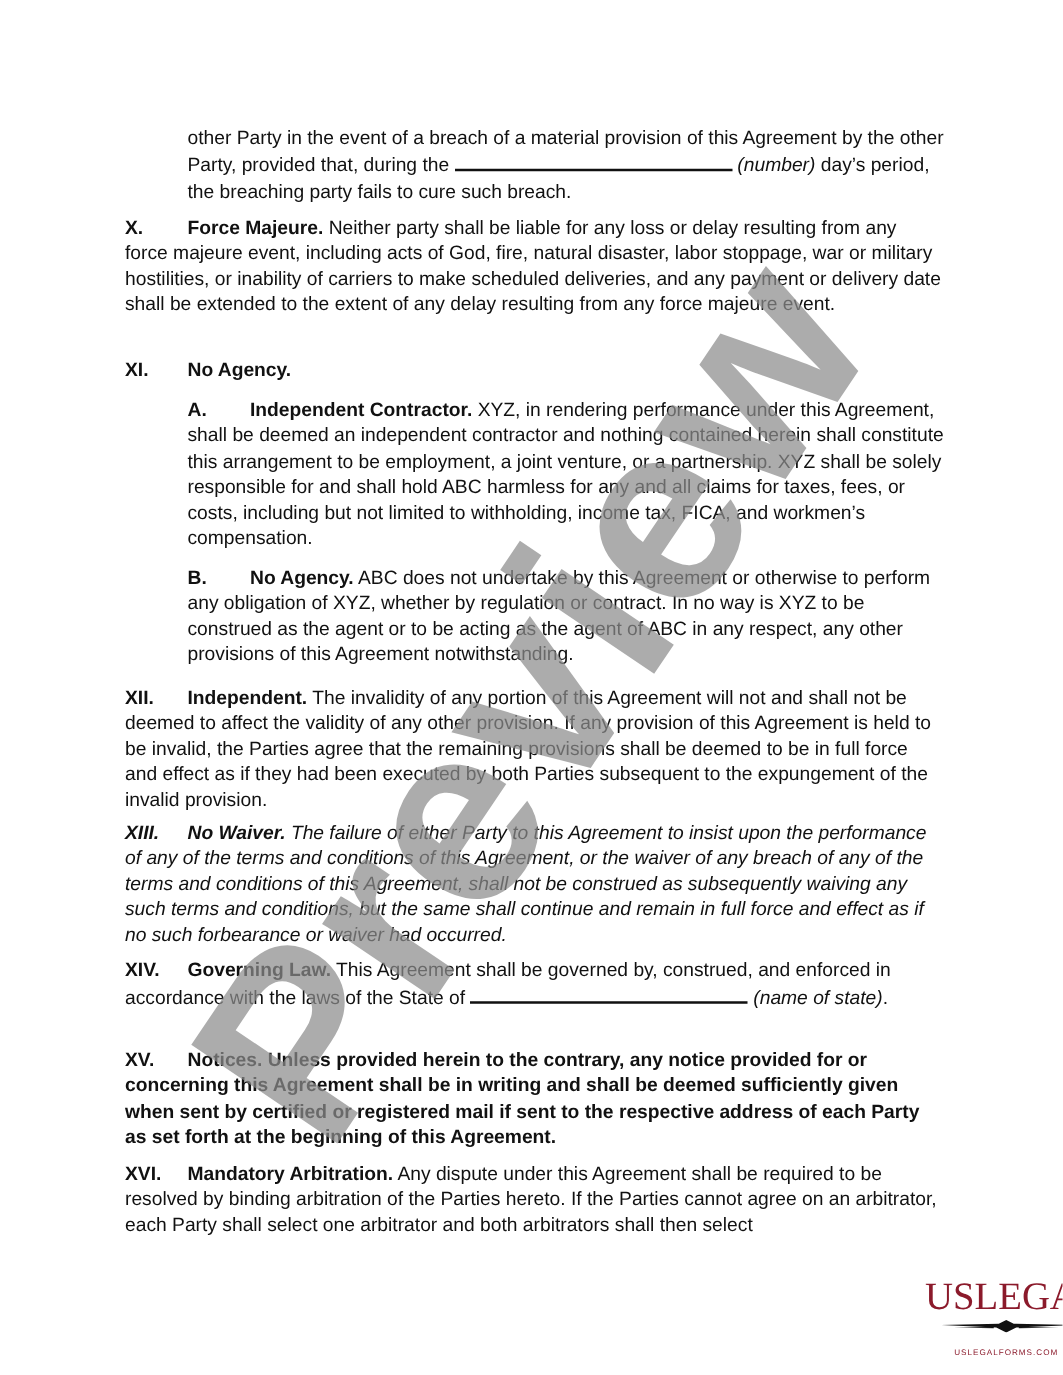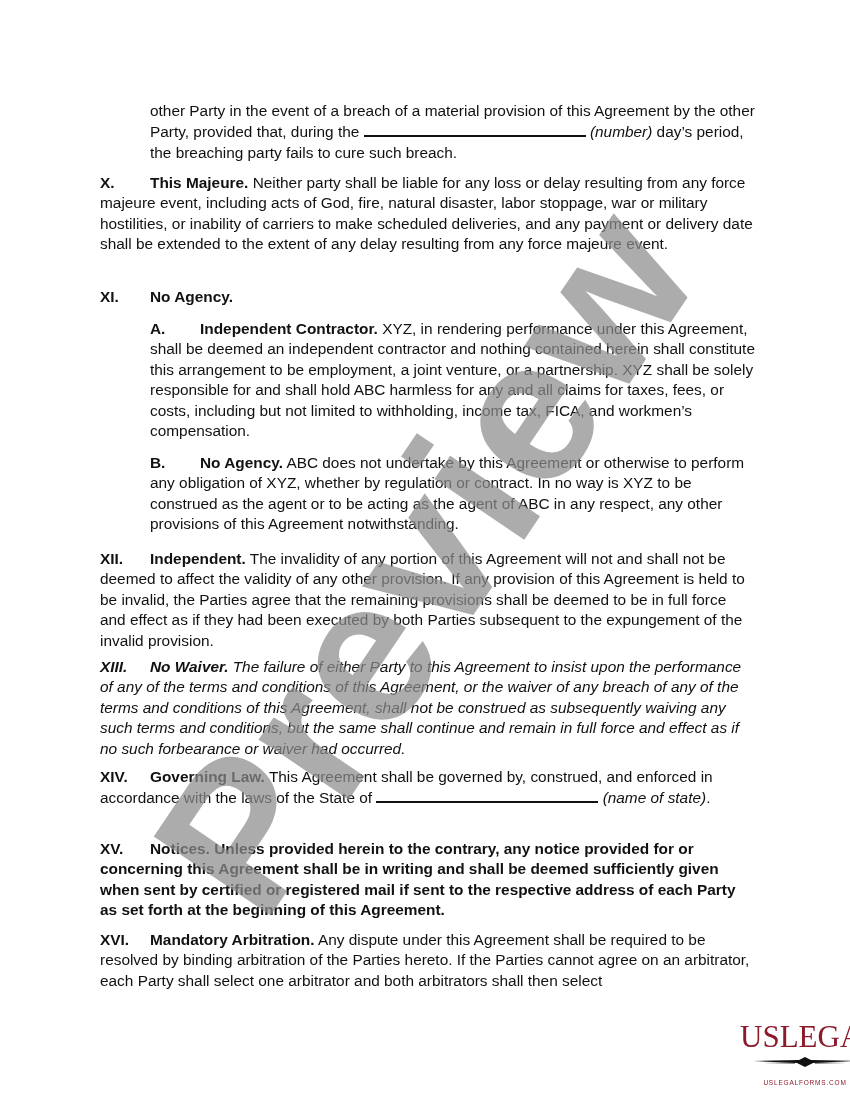--- a/index.html
+++ b/index.html
@@ -37,21 +37,21 @@
 <div class="page">
 
   <p class="para indent" style="top:101px;">
     <span>other Party in the event of a breach of a material provision of this Agreement by the other Party, provided that, during the</span>
     <span class="blank" style="width:222px;"></span>
     <span class="i">(number)</span>
     <span>day’s period, the breaching party fails to cure such breach.</span>
   </p>
 
   <p class="para" style="top:173px;">
-    <span class="num">X.</span><span class="b">This Majeure.</span>
+    <span class="num">X.</span><span class="b">Force Majeure.</span>
     <span>Neither party shall be liable for any loss or delay resulting from any force majeure event, including acts of God, fire, natural disaster, labor stoppage, war or military hostilities, or inability of carriers to make scheduled deliveries, and any payment or delivery date shall be extended to the extent of any delay resulting from any force majeure event.</span>
   </p>
 
   <p class="para" style="top:287px;">
     <span class="num">XI.</span><span class="b">No Agency.</span>
   </p>
 
   <p class="para indent" style="top:319px;">
     <span class="num">A.</span><span class="b">Independent Contractor.</span>
     <span>XYZ, in rendering performance under this Agreement, shall be deemed an independent contractor and nothing contained herein shall constitute this arrangement to be employment, a joint venture, or a partnership. XYZ shall be solely responsible for and shall hold ABC harmless for any and all claims for taxes, fees, or costs, including but not limited to withholding, income tax, FICA, and workmen’s compensation.</span>

